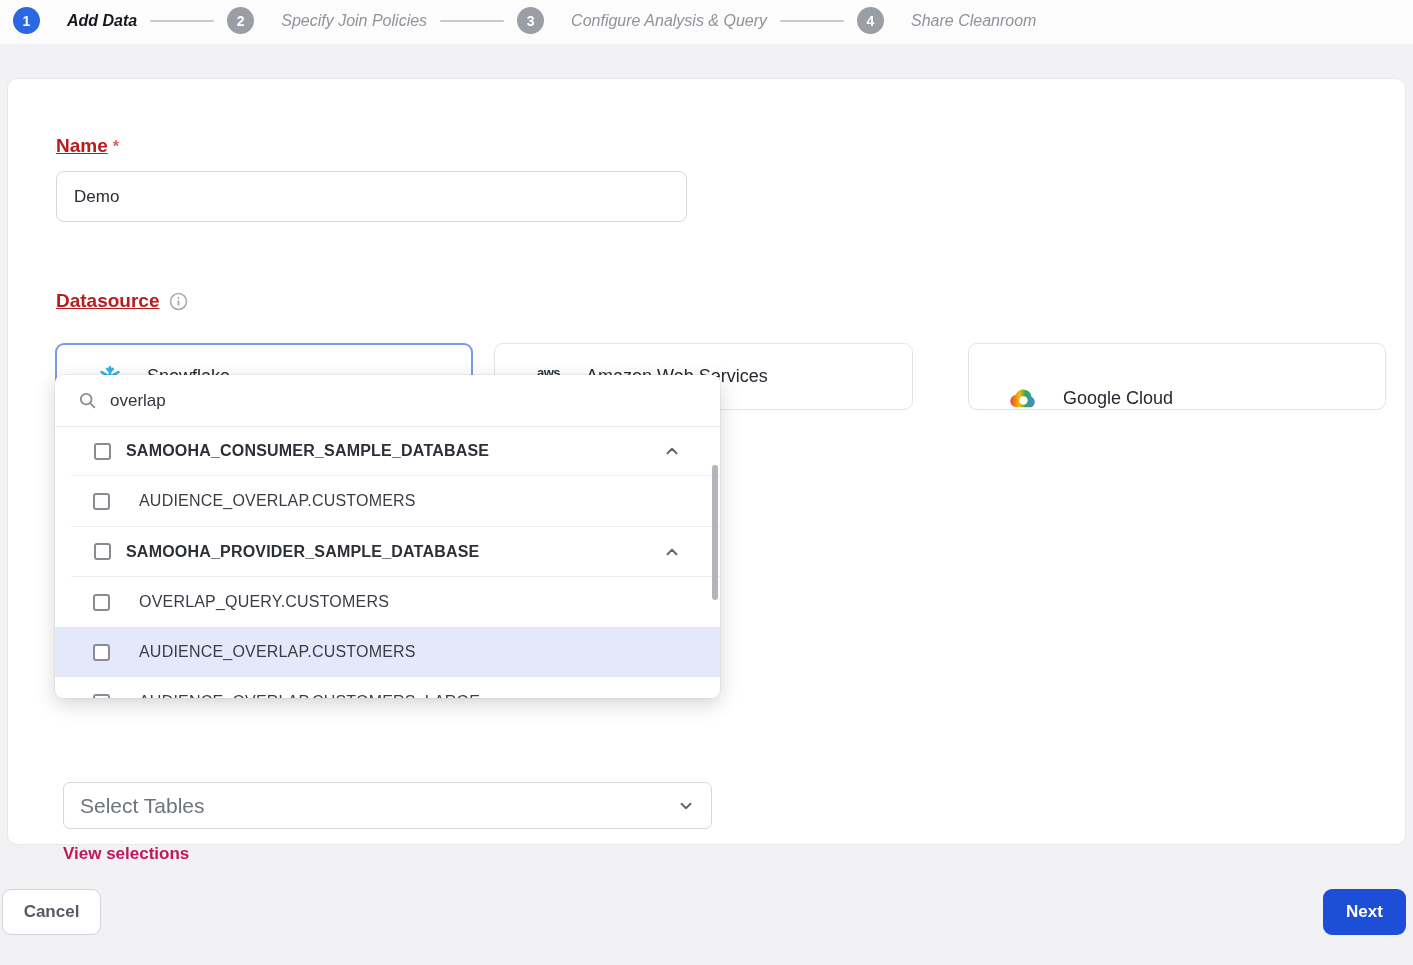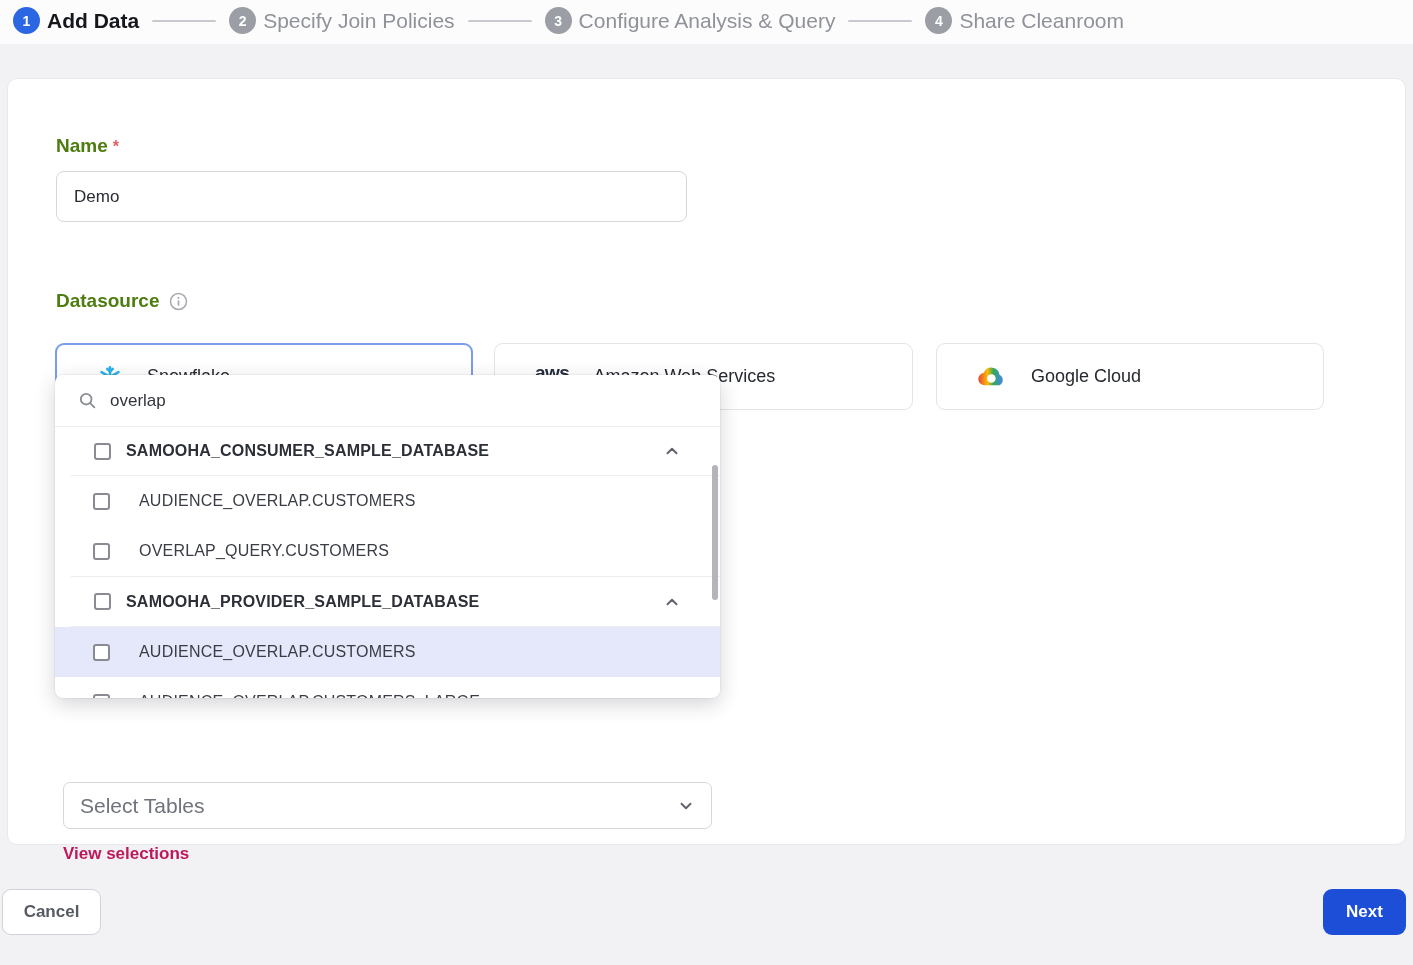--- a/index.html
+++ b/index.html
@@ -17,53 +17,53 @@
     background: #fcfcfd;
   }
   .stepper { position: absolute; left: 13px; top: 7px; display: flex; align-items: center; }
   .step-circle {
     width: 27px; height: 27px; border-radius: 50%;
     color: #fff; font-size: 14px; font-weight: 700;
     display: flex; align-items: center; justify-content: center; flex-shrink: 0;
   }
   .step-circle.active   { background: #2b66e3; }
   .step-circle.inactive { background: #9b9ea5; }
-  .step-label { font-size: 21px; margin-left: 7px; white-space: nowrap; }
+  .step-label { font-size: 16px; margin-left: 27px; white-space: nowrap; font-style: italic; }
   .step-label.active   { color: #15171c; font-weight: 700; }
   .step-label.inactive { color: #8f9299; font-weight: 400; }
   .step-line { width: 64px; height: 2px; background: #c9cad0; margin: 0 13px; border-radius: 1px; }
 
   
   .card {
     position: absolute; left: 7px; top: 78px; width: 1399px; height: 767px;
     background: #ffffff; border: 1px solid #e9e9ec; border-radius: 10px;
   }
-  .field-label { font-size: 19px; font-weight: 700; color: #4d7c0f; }
+  .field-label { font-size: 19px; font-weight: 700; color: #b91c1c; text-decoration: underline; }
   .name-label-row { position: absolute; left: 48px; top: 56px; }
   .req { color: #e35d5d; margin-left: 5px; font-weight: 700; }
   .name-input {
     position: absolute; left: 48px; top: 92px; width: 631px; height: 51px;
     border: 1px solid #d6d6dc; border-radius: 8px;
     font-size: 17px; color: #2a2d35; padding: 0 17px;
     font-family: inherit; background: #fff; outline: none;
   }
   .datasource-row { position: absolute; left: 48px; top: 211px; display: flex; align-items: center; gap: 9px; }
 
   .ds-card {
     position: absolute; top: 264px; height: 67px; background: #fff;
     border: 1px solid #e4e4e8; border-radius: 9px;
     display: flex; align-items: center;
   }
   .ds-card.selected { border: 2px solid #7b9ceb; }
   .ds-snowflake { left: 47px;  width: 418px; }
   .ds-aws       { left: 486px; width: 419px; }
-  .ds-google    { left: 928px; width: 388px; }
+  .ds-google    { left: 960px; width: 418px; align-items: flex-end; }
   .ds-icon { margin-left: 40px; display: flex; flex-direction: column; align-items: center; flex-shrink: 0; }
   .ds-label { margin-left: 24px; font-size: 18px; color: #26292f; white-space: nowrap; }
-  .aws-word { font-size: 19px; font-weight: 700; color: #252f3d; letter-spacing: -0.5px; line-height: 14px; }
+  .aws-word { font-size: 13px; font-weight: 700; color: #252f3d; letter-spacing: -0.5px; line-height: 14px; }
   .aws-smile { display: block; width: 27px; height: 7px; border-bottom: 3px solid #f79400; border-radius: 0 0 14px 14px; }
 
   
   .dropdown {
     position: absolute; left: 55px; top: 375px; width: 665px; height: 323px;
     background: #fff; border-radius: 8px; overflow: hidden; z-index: 10;
     box-shadow: 0 6px 20px rgba(40,40,60,0.20), 0 0 0 1px rgba(0,0,0,0.04);
   }
   .search-row { height: 52px; display: flex; align-items: center; padding: 0 23px; gap: 13px; border-bottom: 1px solid #ededf0; }
   .search-input { border: none; outline: none; font-size: 17px; color: #32353c; flex: 1; font-family: inherit; background: transparent; }
@@ -217,35 +217,35 @@
         <polyline points="5,12.5 10,7.5 15,12.5"></polyline>
       </svg>
     </span>
   </div>
 
   <div class="dd-row dd-child">
     <span class="checkbox"></span>
     <span class="dd-label">AUDIENCE_OVERLAP.CUSTOMERS</span>
   </div>
 
-  <div class="dd-row dd-child">
-    <span class="checkbox"></span>
-    <span class="dd-label">OVERLAP_QUERY.CUSTOMERS</span>
-  </div>
-
   <div class="dd-row dd-group second">
     <span class="checkbox"></span>
     <span class="dd-label">SAMOOHA_PROVIDER_SAMPLE_DATABASE</span>
     <span class="dd-caret">
       <svg width="18" height="18" viewBox="0 0 20 20" fill="none" stroke="#5f636b" stroke-width="2.1" stroke-linecap="round" stroke-linejoin="round">
         <polyline points="5,12.5 10,7.5 15,12.5"></polyline>
       </svg>
     </span>
   </div>
 
+  <div class="dd-row dd-child">
+    <span class="checkbox"></span>
+    <span class="dd-label">OVERLAP_QUERY.CUSTOMERS</span>
+  </div>
+
   <div class="dd-row dd-child highlight">
     <span class="checkbox"></span>
     <span class="dd-label">AUDIENCE_OVERLAP.CUSTOMERS</span>
   </div>
 
   <div class="dd-row dd-child">
     <span class="checkbox"></span>
     <span class="dd-label">AUDIENCE_OVERLAP.CUSTOMERS_LARGE</span>
   </div>
 

